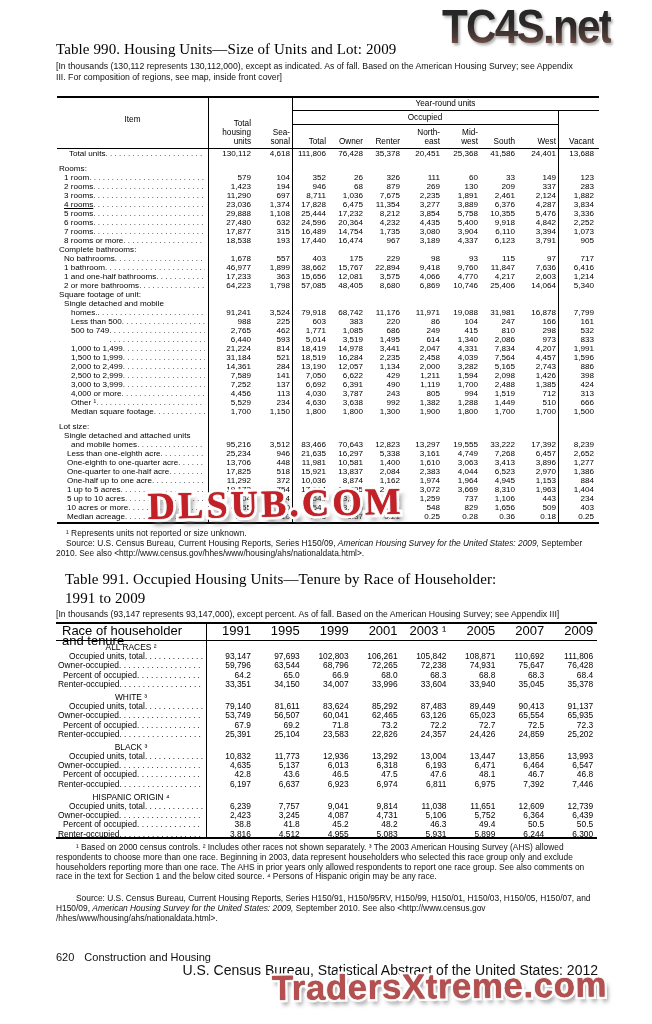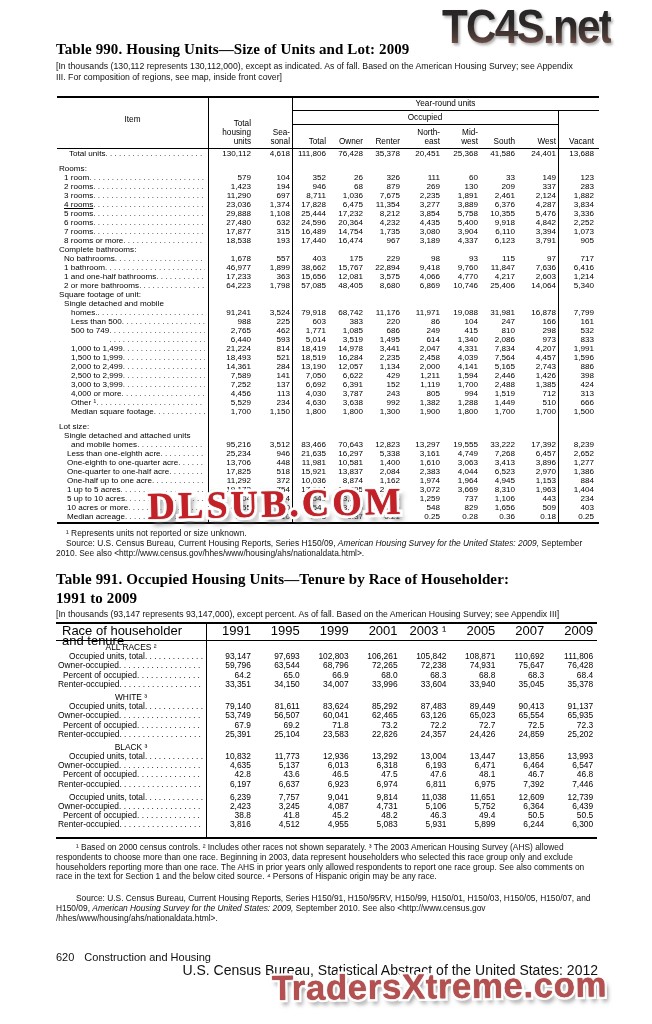--- a/index.html
+++ b/index.html
@@ -5,21 +5,21 @@
   html,body{margin:0;padding:0;}
   body{
     width:652px;height:1024px;position:relative;background:#ffffff;
     font-family:"Liberation Sans",sans-serif;color:#000;overflow:hidden;
   }
   .abs{position:absolute;}
   .hline{position:absolute;background:#000;}
   .vline{position:absolute;background:#000;width:1px;}
 
   
-  .doc-title{font-family:"Liberation Serif",serif;font-weight:bold;font-size:15px;line-height:19px;letter-spacing:.1px;}
+  .doc-title{font-family:"Liberation Serif",serif;font-weight:normal;font-size:15px;line-height:19px;letter-spacing:.1px;}
   .bracket{font-size:8.7px;line-height:10.5px;color:#111;}
   .note{font-size:8.4px;line-height:9.8px;color:#111;}
   .note .ital{font-style:italic;}
 
   
   .r990{display:grid;grid-template-columns:151px 45px 39px 36px 37px 37px 40px 38px 37px 41px 41px;
         height:9px;font-size:8.1px;line-height:9px;}
   .r990 .num{text-align:right;padding-right:2px;white-space:nowrap;}
   .r990 .num.vac{padding-right:5px;}
   .gap990{height:6px;}
@@ -465,21 +465,21 @@
         <span class="num">4,331</span>
         <span class="num">7,834</span>
         <span class="num">4,207</span>
         <span class="num vac">1,991</span>
       </div>
       <div class="r990">
         <span class="lblcell">
           <span class="lbl" style="padding-left: 14px;">1,500 to 1,999</span>
           <span class="dotfill"></span>
         </span>
-        <span class="num">18,493</span>
+        <span class="num">31,184</span>
         <span class="num">521</span>
         <span class="num">18,519</span>
         <span class="num">16,284</span>
         <span class="num">2,235</span>
         <span class="num">2,458</span>
         <span class="num">4,039</span>
         <span class="num">7,564</span>
         <span class="num">4,457</span>
         <span class="num vac">1,596</span>
       </div>
@@ -487,51 +487,51 @@
         <span class="lblcell">
           <span class="lbl" style="padding-left: 14px;">2,000 to 2,499</span>
           <span class="dotfill"></span>
         </span>
         <span class="num">14,361</span>
         <span class="num">284</span>
         <span class="num">13,190</span>
         <span class="num">12,057</span>
         <span class="num">1,134</span>
         <span class="num">2,000</span>
-        <span class="num">4,141</span>
+        <span class="num">3,282</span>
         <span class="num">5,165</span>
         <span class="num">2,743</span>
         <span class="num vac">886</span>
       </div>
       <div class="r990">
         <span class="lblcell">
           <span class="lbl" style="padding-left: 14px;">2,500 to 2,999</span>
           <span class="dotfill"></span>
         </span>
         <span class="num">7,589</span>
         <span class="num">141</span>
         <span class="num">7,050</span>
         <span class="num">6,622</span>
         <span class="num">429</span>
         <span class="num">1,211</span>
         <span class="num">1,594</span>
-        <span class="num">2,446</span>
+        <span class="num">2,098</span>
         <span class="num">1,426</span>
         <span class="num vac">398</span>
       </div>
       <div class="r990">
         <span class="lblcell">
           <span class="lbl" style="padding-left: 14px;">3,000 to 3,999</span>
           <span class="dotfill"></span>
         </span>
         <span class="num">7,252</span>
         <span class="num">137</span>
         <span class="num">6,692</span>
         <span class="num">6,391</span>
-        <span class="num">152</span>
+        <span class="num">490</span>
         <span class="num">1,119</span>
         <span class="num">1,700</span>
         <span class="num">2,488</span>
         <span class="num">1,385</span>
         <span class="num vac">424</span>
       </div>
       <div class="r990">
         <span class="lblcell">
           <span class="lbl" style="padding-left: 14px;">4,000 or more</span>
           <span class="dotfill"></span>
@@ -757,21 +757,21 @@
     </div>
   <div class="hline" style="left:0;top:426px;width:542px;height:2px;"></div>
 </div>
 
 <div class="abs note" style="left:56px;top:529px;width:541px;text-indent:10px;">¹ Represents units not reported or size unknown.</div>
 
 <div class="abs note" style="left:56px;top:539px;width:541px;text-indent:10px;">
   <span>Source: U.S. Census Bureau, Current Housing Reports, Series H150/09, </span><span class="ital">American Housing Survey for the United States: 2009,</span><span> September 2010. See also &lt;http://www.census.gov/hhes/www/housing/ahs/nationaldata.html&gt;.</span>
 </div>
 
-<div class="abs doc-title" style="left:56px;top:570px;width:541px;">
+<div class="abs doc-title" style="left:65px;top:570px;width:541px;">
   <div>Table 991. Occupied Housing Units—Tenure by Race of Householder:</div>
   <div>1991 to 2009</div>
 </div>
 
 <div class="abs bracket" style="left:56px;top:609px;width:560px;white-space:nowrap;">[In thousands (93,147 represents 93,147,000), except percent. As of fall. Based on the American Housing Survey; see Appendix III]</div>
 
 <div class="abs" id="t991" style="left:56px;top:622px;width:541px;height:220px;">
   <div class="hline" style="left:0;top:0;width:541px;height:2px;"></div>
   <div class="abs hdr991" id="t991head" style="left:0;top:4px;width:541px;">
       <span class="rlabel">Race of householder and tenure</span>
@@ -984,20 +984,31 @@
         <span class="num">6,197</span>
         <span class="num">6,637</span>
         <span class="num">6,923</span>
         <span class="num">6,974</span>
         <span class="num">6,811</span>
         <span class="num">6,975</span>
         <span class="num">7,392</span>
         <span class="num">7,446</span>
       </div>
       <div class="gap991"></div>
+      <div class="r991">
+        <span class="seclbl">HISPANIC ORIGIN ⁴</span>
+        <span class="num"></span>
+        <span class="num"></span>
+        <span class="num"></span>
+        <span class="num"></span>
+        <span class="num"></span>
+        <span class="num"></span>
+        <span class="num"></span>
+        <span class="num"></span>
+      </div>
       <div class="r991 bold">
         <span class="lblcell">
           <span class="lbl" style="padding-left: 13px;">Occupied units, total</span>
           <span class="dotfill"></span>
         </span>
         <span class="num">6,239</span>
         <span class="num">7,757</span>
         <span class="num">9,041</span>
         <span class="num">9,814</span>
         <span class="num">11,038</span>

